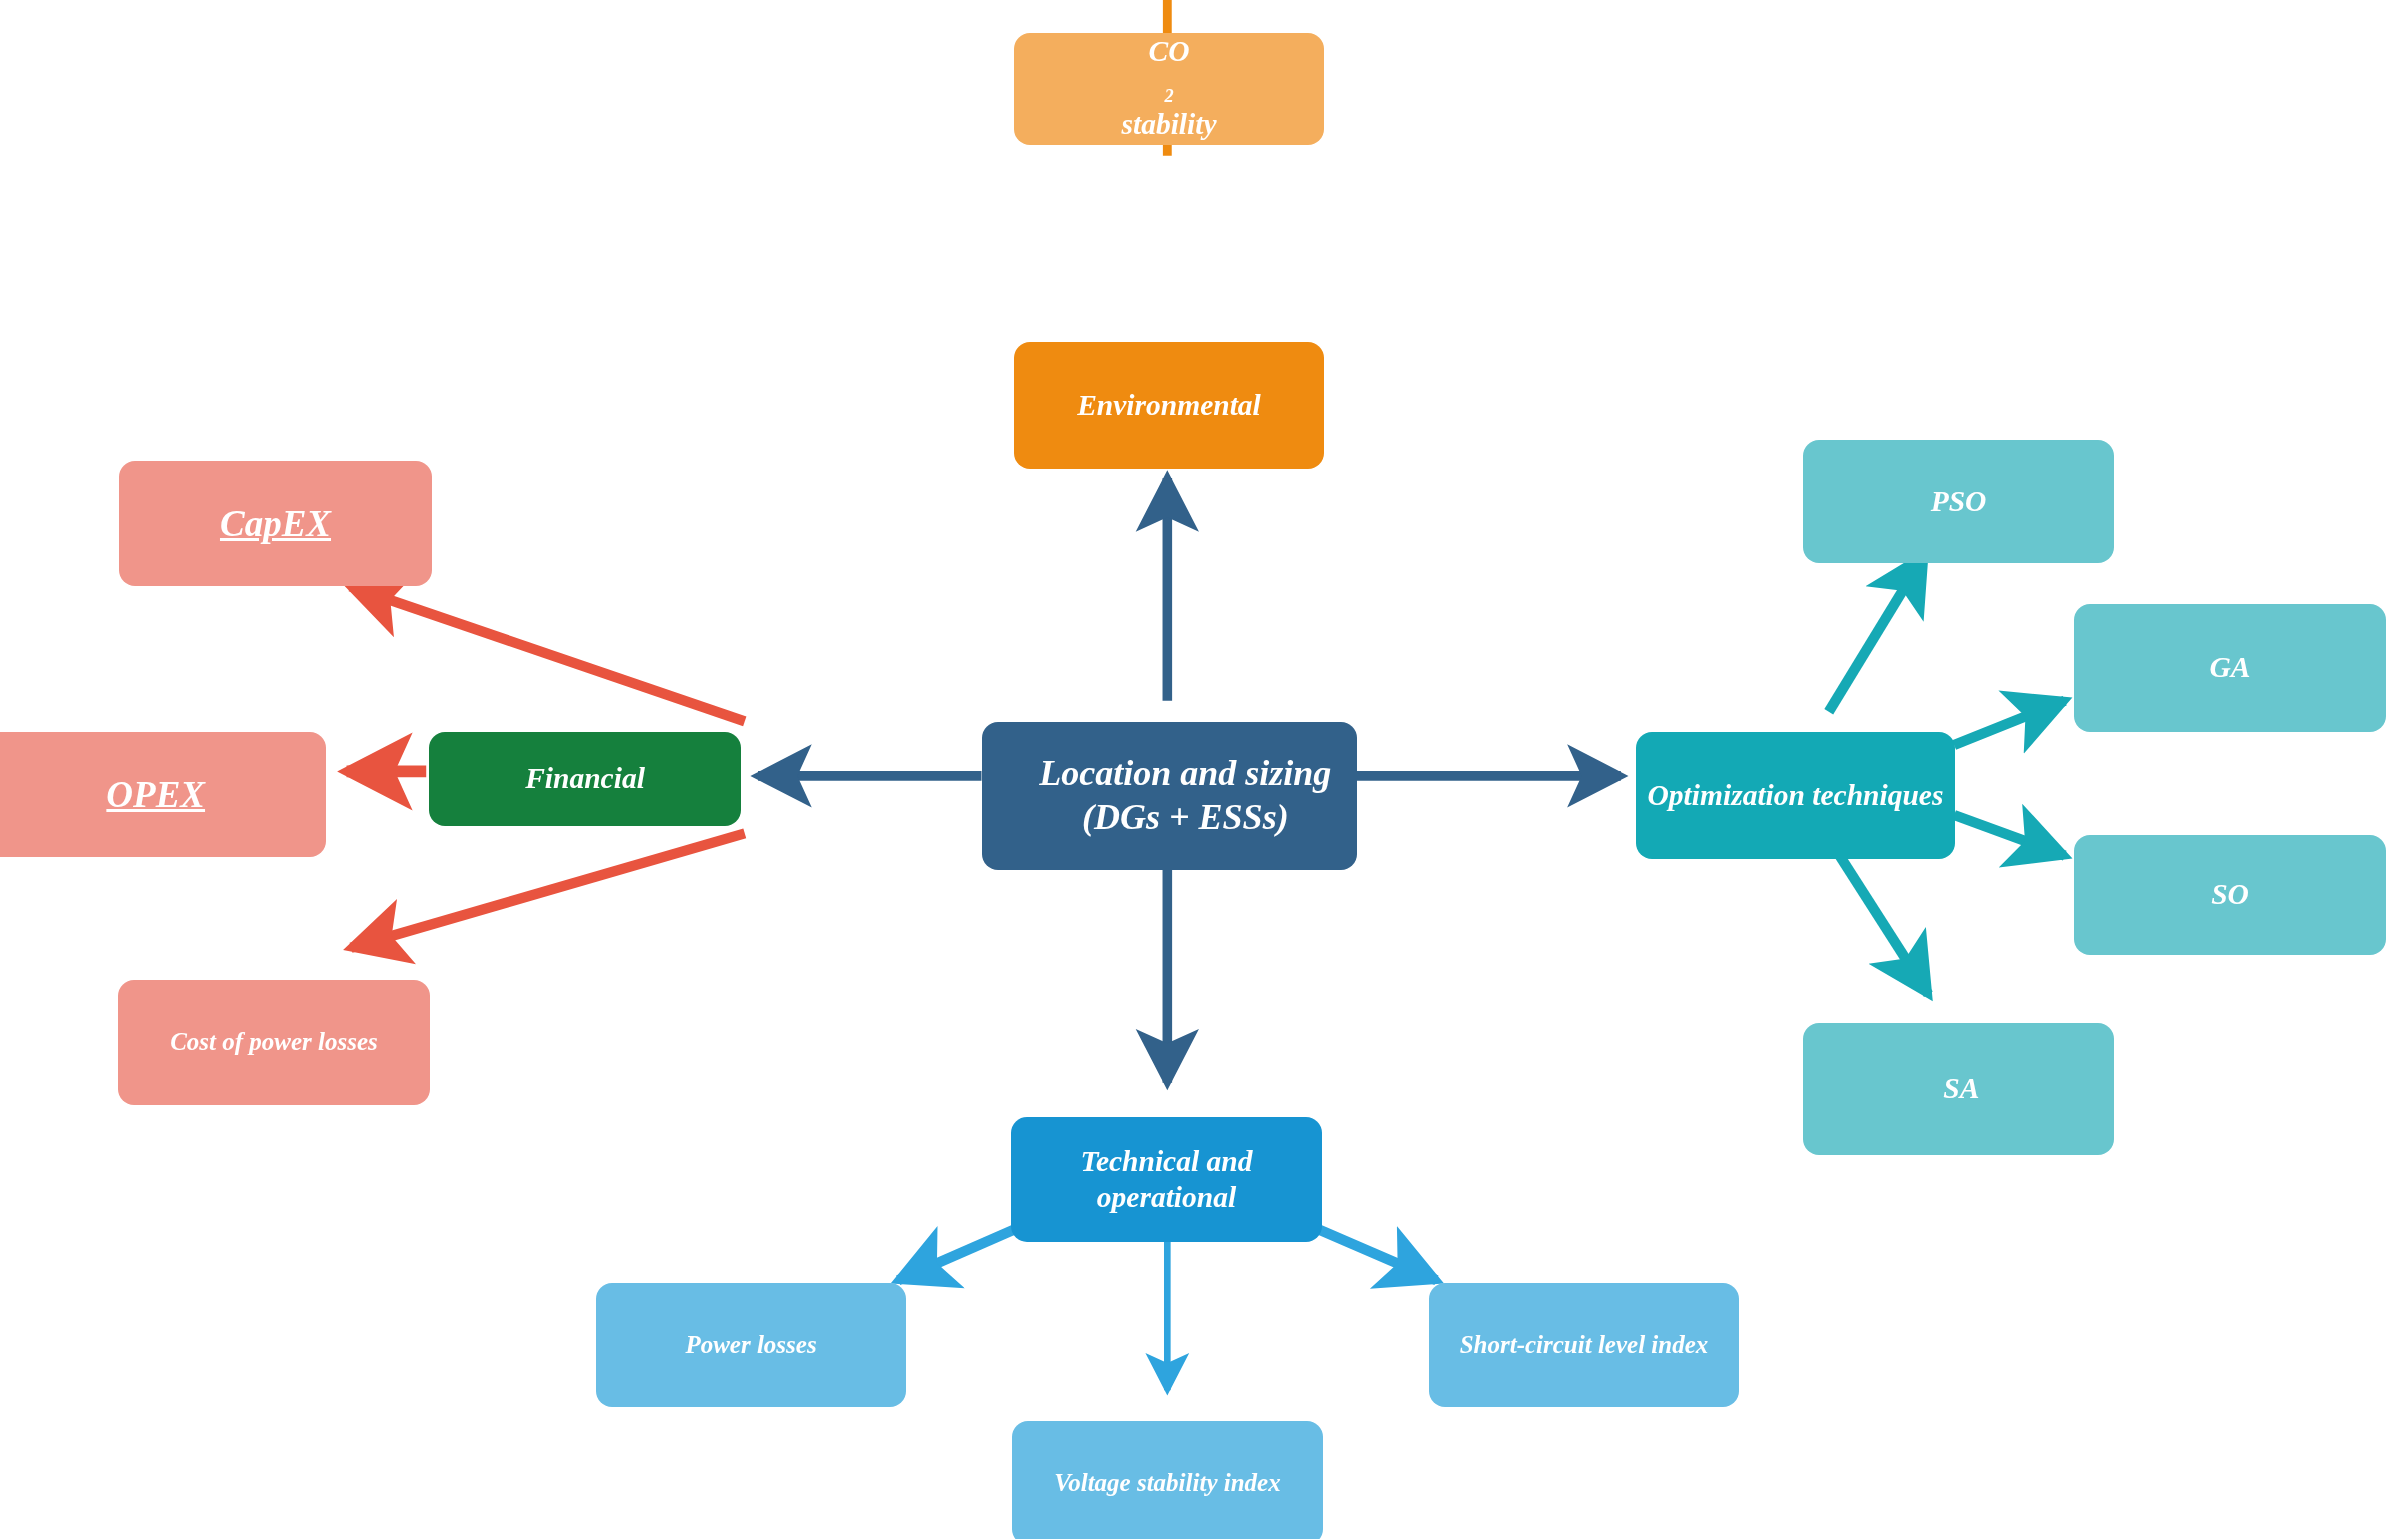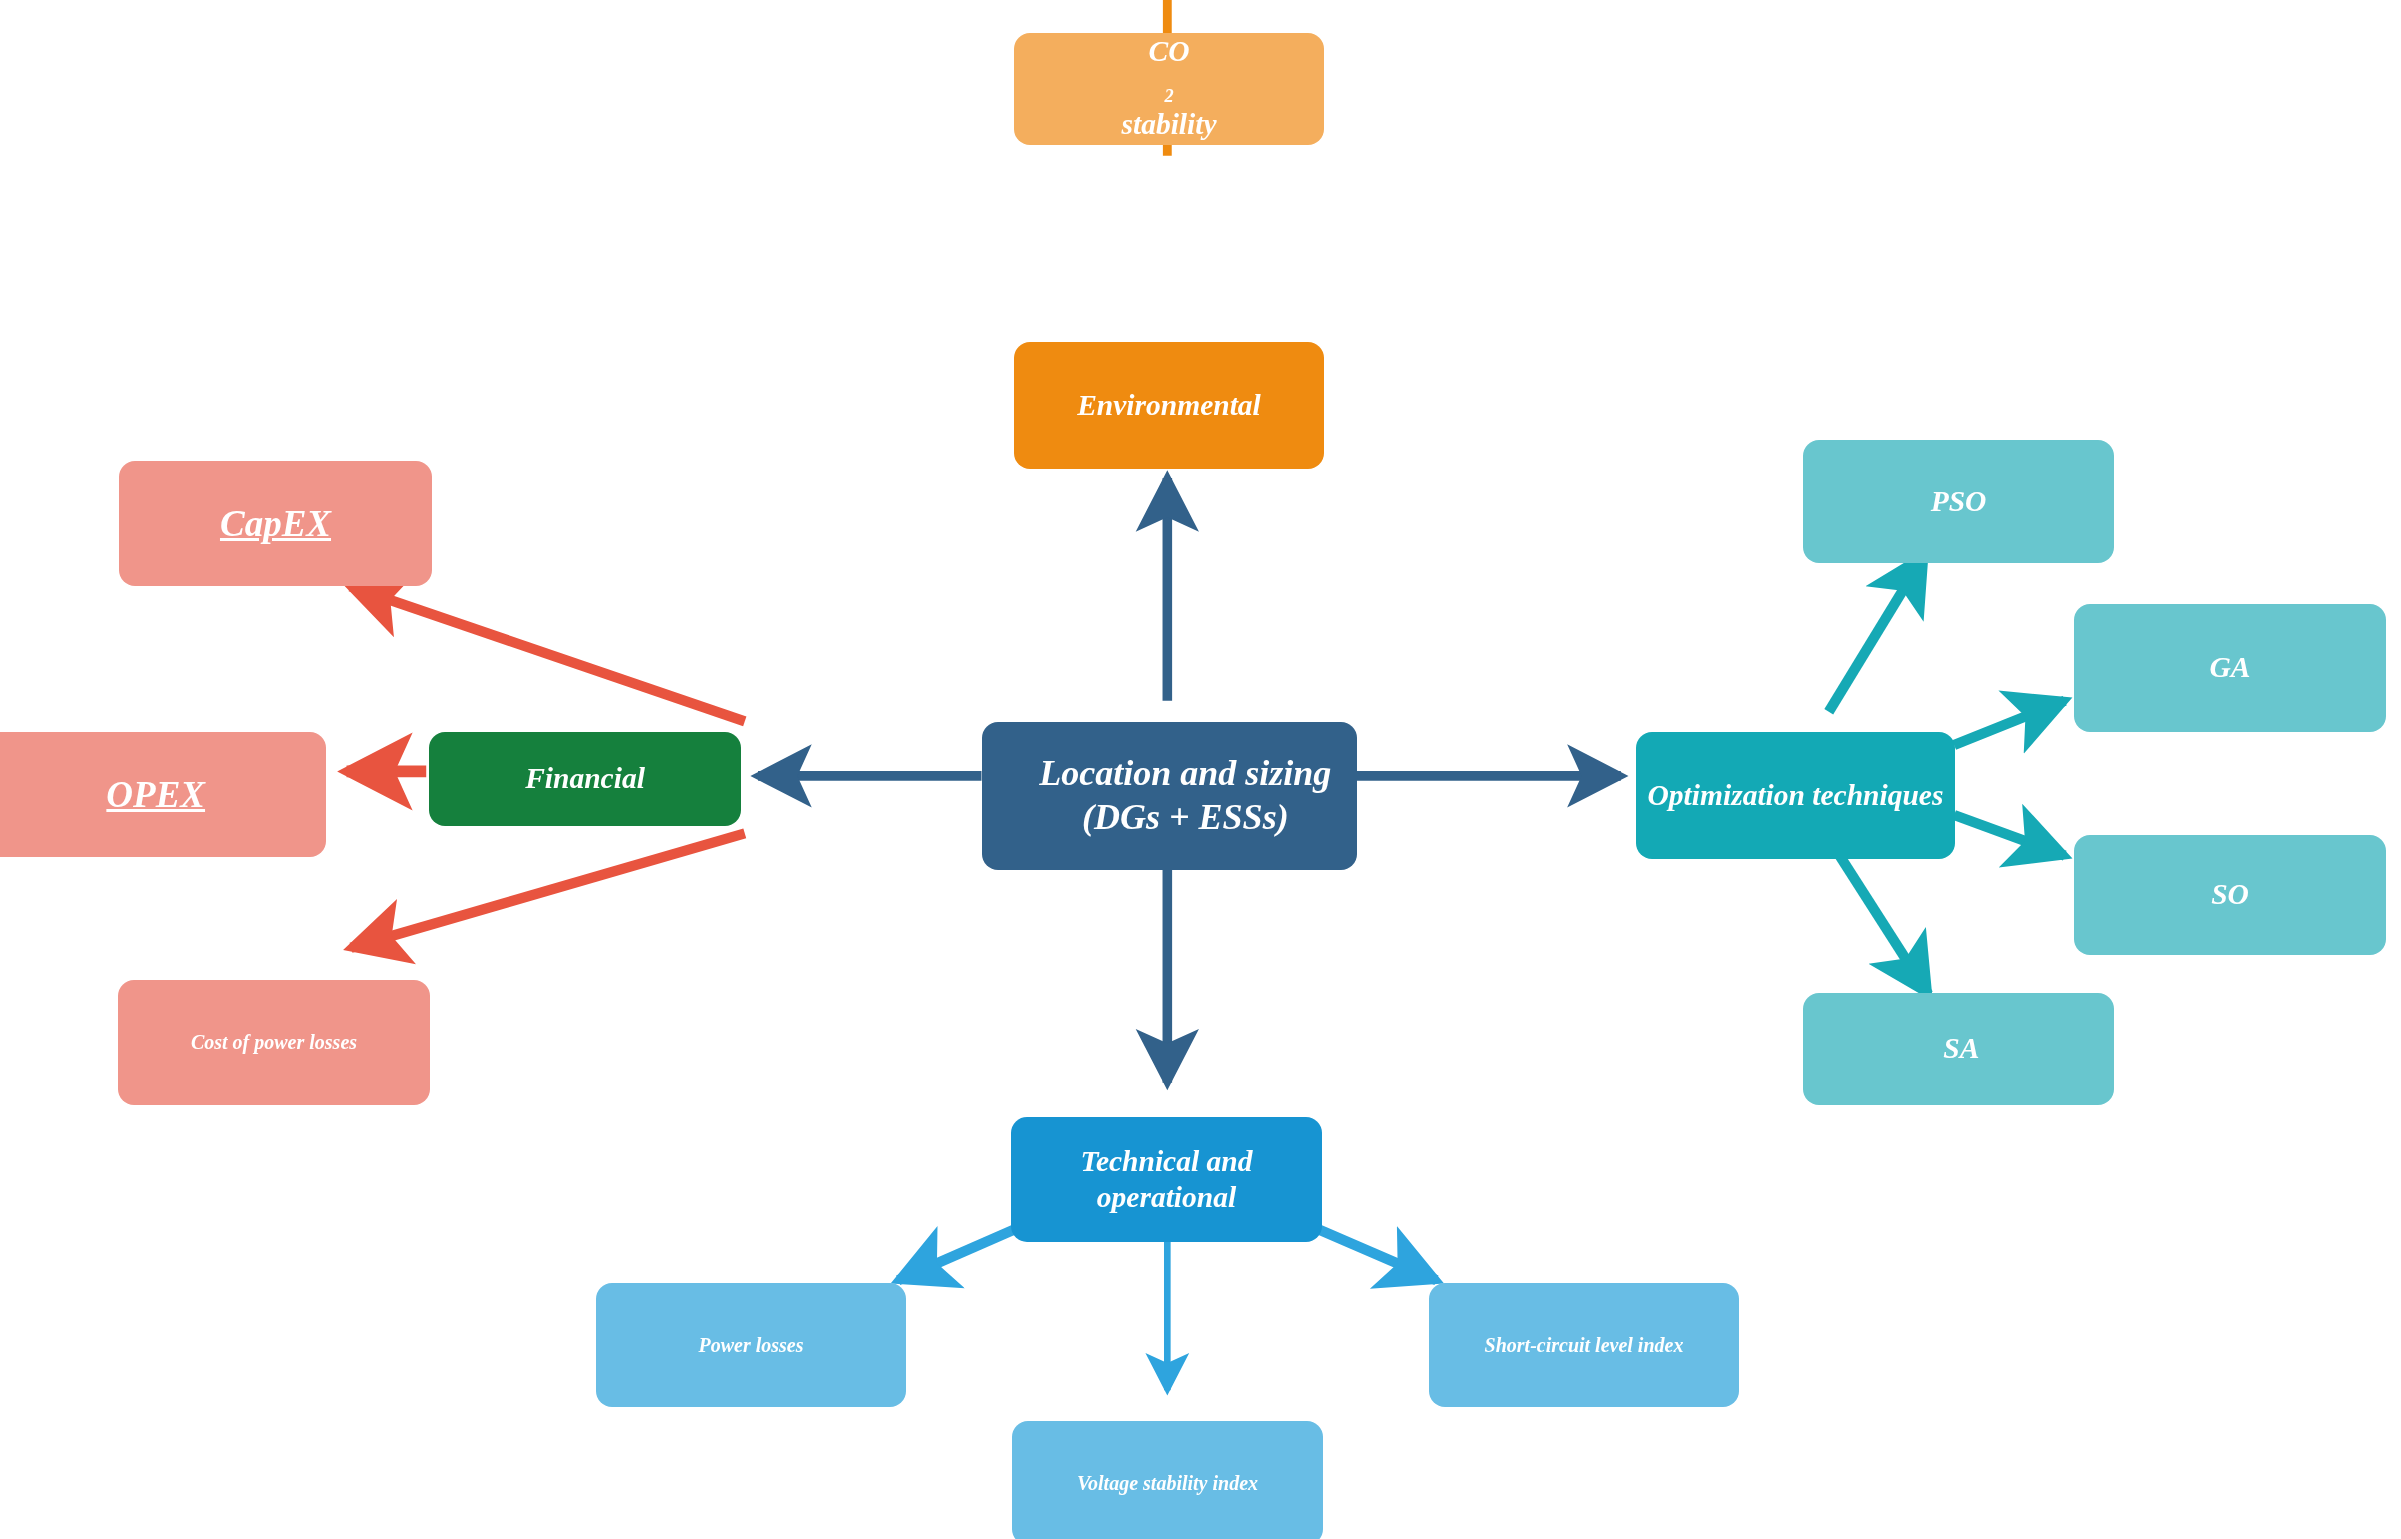--- a/index.html
+++ b/index.html
@@ -24,21 +24,21 @@
     padding:4.4px 10.3px;
     z-index:3;
     margin-top:20px;
   }
   .node span{display:block;}
   sub{font-size:0.62em;vertical-align:-0.28em;font-style:italic;}
 
   
   .t-root{font-size:36px;}
   .t-branch{font-size:29.5px;}
-  .t-leaf{font-size:20px;}
+  .t-leaf{font-size:25px;}
   .t-leaf-sm{font-size:37px;text-decoration:underline;}
   .t-abbr{font-size:29.5px;}
 </style>
 </head>
 <body>
 
 <div id="stage">
 
   <svg id="arrows" viewBox="0 0 3256 2088" xmlns="http://www.w3.org/2000/svg">
     <defs>
@@ -151,18 +151,18 @@
   </div>
 
   <div class="node t-abbr" style="left:2074px;top:584px;width:312px;height:128px;background:#68C6CE;">
     <span>GA</span>
   </div>
 
   <div class="node t-abbr" style="left:2074px;top:815px;width:312px;height:120px;background:#68C6CE;">
     <span>SO</span>
   </div>
 
-  <div class="node t-abbr" style="left:1803px;top:973px;width:311px;height:112px;background:#68C6CE;padding-left:16px;">
+  <div class="node t-abbr" style="left:1803px;top:1003px;width:311px;height:132px;background:#68C6CE;padding-left:16px;">
     <span>SA</span>
   </div>
 
 </div>
 
 
 </body></html>

